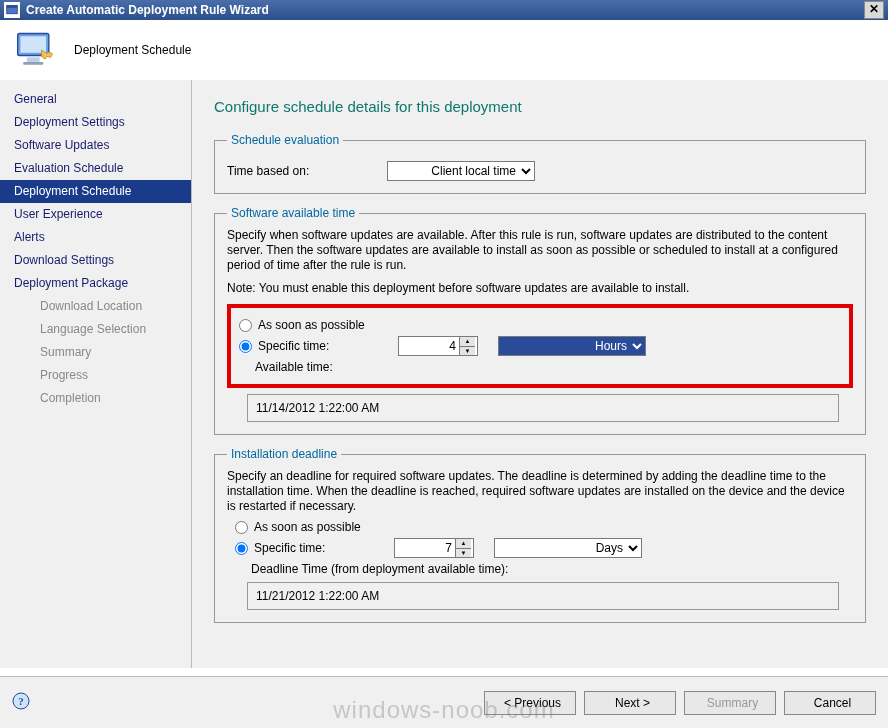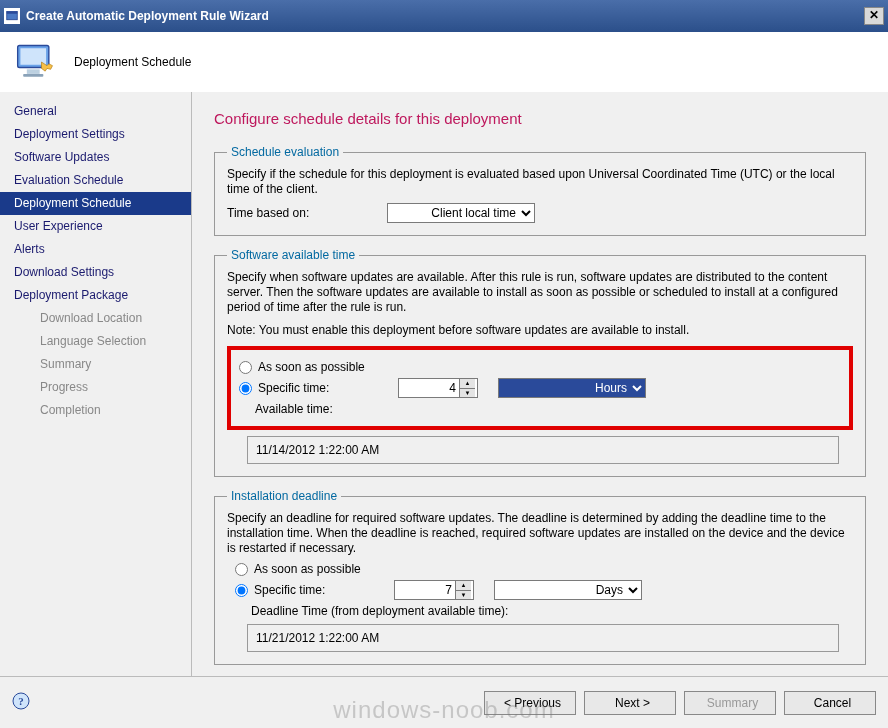--- a/index.html
+++ b/index.html
@@ -7,21 +7,21 @@
     margin: 0;
     font-family: "Segoe UI", Tahoma, sans-serif;
     font-size: 12px;
     background: #fff;
     width: 888px;
     height: 728px;
     overflow: hidden;
     position: relative;
   }
   .titlebar {
-    height: 32px;
+    height: 20px;
     background: linear-gradient(#4a6ea9, #2b4f8a);
     color: #fff;
     display: flex;
     align-items: center;
     padding: 0 4px;
     font-size: 12px;
   }
   .titlebar .tb-icon {
     width: 16px;
     height: 16px;
@@ -82,21 +82,21 @@
     padding-left: 40px;
   }
   .content {
     flex: 1;
     padding: 18px 22px 10px 22px;
     background: #f0f0f0;
     overflow: hidden;
     position: relative;
   }
   .page-heading {
-    color: #be185d;
+    color: #0f766e;
     font-size: 15px;
     margin-bottom: 18px;
   }
   fieldset {
     border: 1px solid #999;
     margin: 0 0 12px 0;
     padding: 8px 12px 12px 12px;
     font-size: 12px;
     position: relative;
   }
@@ -249,21 +249,20 @@
       <div class="item disabled">Summary</div>
       <div class="item disabled">Progress</div>
       <div class="item disabled">Completion</div>
     </div>
 
   <div class="content">
     <div class="page-heading">Configure schedule details for this deployment</div>
 
     <fieldset>
       <legend>Schedule evaluation</legend>
-      <div class="desc">Specify if the schedule for this deployment is evaluated based upon Universal Coordinated Time (UTC) or the local time of the client.</div>
       <div class="row">
         <span class="label-col">Time based on:</span>
         <select>
           <option>Client local time</option>
         </select>
       </div>
     </fieldset>
 
     <fieldset>
       <legend>Software available time</legend>

